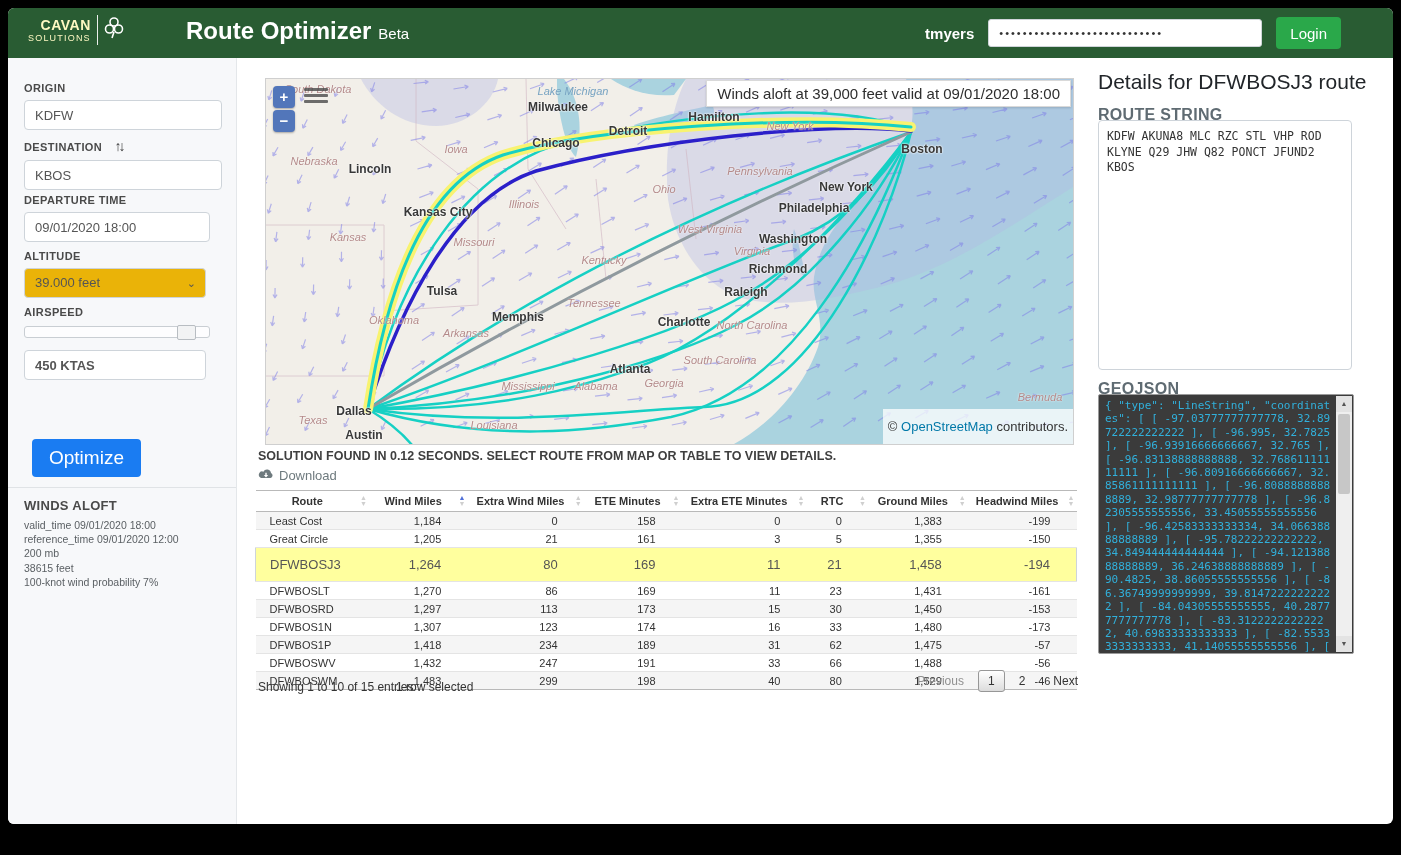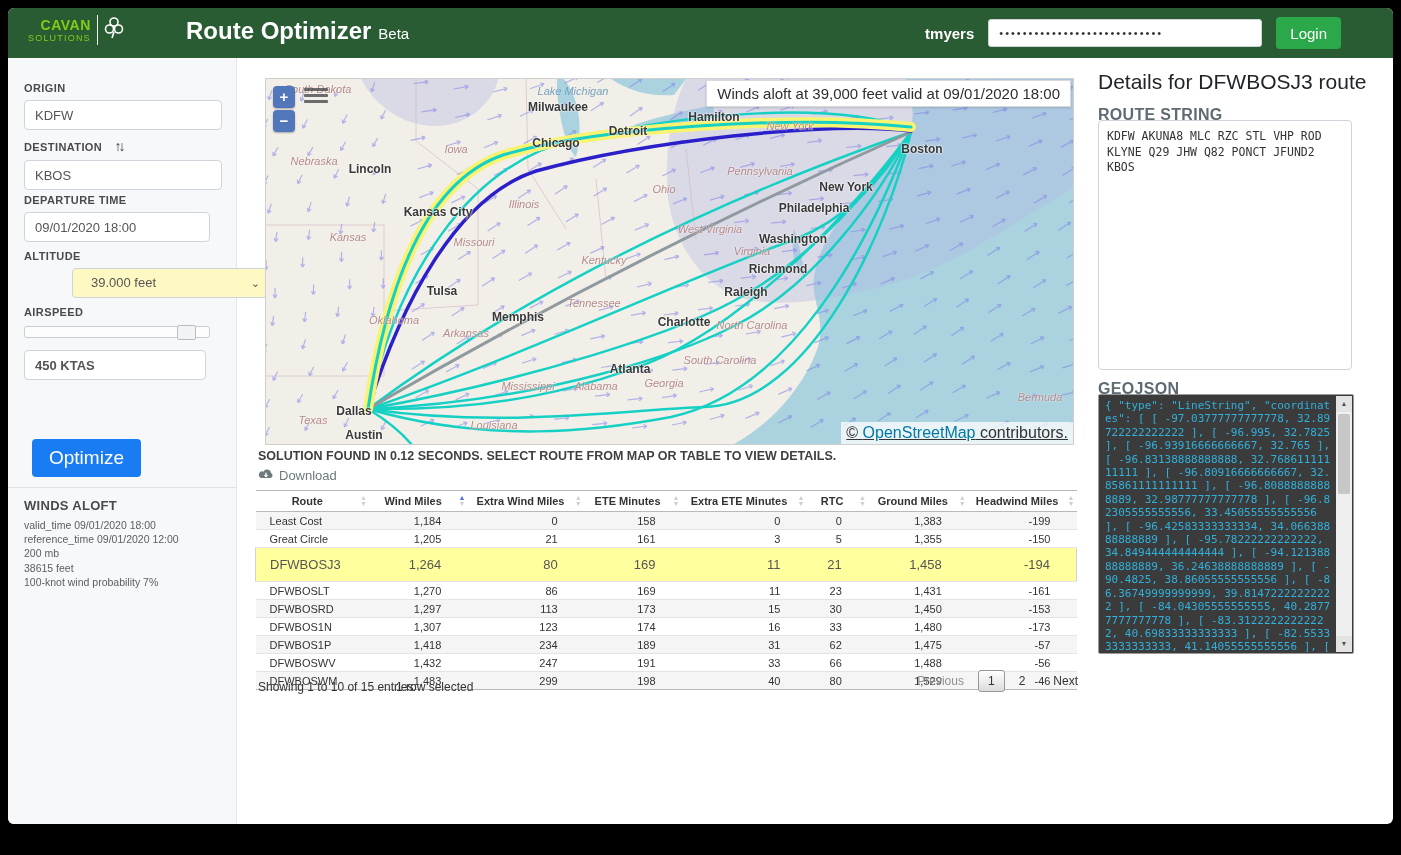--- a/index.html
+++ b/index.html
@@ -1,42 +1,42 @@
 <!DOCTYPE html>
 <html><head>
 <meta charset="utf-8">
 <style>
   html,body{margin:0;padding:0;background:#000;width:1401px;height:855px;overflow:hidden;
     font-family:"Liberation Sans","DejaVu Sans",sans-serif;}
   .app{position:absolute;left:8px;top:8px;width:1385px;height:816px;background:#fff;
     border-radius:6px;overflow:hidden;}
   
   .hdr{position:absolute;left:0;top:0;right:0;height:50px;background:#295c33;}
-  .logo{position:absolute;left:20px;top:7px;display:flex;align-items:center;color:#84cc16;}
+  .logo{position:absolute;left:20px;top:7px;display:flex;align-items:center;color:#fef9c3;}
   .logo-txt{text-align:right;line-height:1;}
   .logo-l1{font-size:14px;font-weight:bold;letter-spacing:.5px;}
   .logo-l2{font-size:9px;letter-spacing:1.2px;margin-top:2px;}
   .logo-bar{width:1px;height:30px;background:#fff;margin:0 5px 0 6px;opacity:.9;}
   .app-title{position:absolute;left:178px;top:9px;color:#fff;font-size:24px;font-weight:bold;}
   .app-title .beta{font-size:15px;font-weight:normal;margin-left:7px;}
   .hdr-right{position:absolute;right:52px;top:9px;display:flex;align-items:center;gap:14px;}
   .hdr-user{color:#fff;font-weight:bold;font-size:15px;}
   .hdr-pass{width:252px;height:26px;border:1px solid #cfd4d9;border-radius:3px;font-size:11px;
     letter-spacing:2px;padding:0 10px;color:#333;}
   .btn-login{height:32px;padding:0 14px;background:#2aa84a;color:#fff;border:none;border-radius:4px;
     font-size:15px;cursor:pointer;}
   
   .side{position:absolute;left:0;top:50px;bottom:0;width:228px;background:#f7f8fa;
     border-right:1px solid #e4e7ea;}
   .fld{position:absolute;left:16px;}
   .lbl{font-size:11px;font-weight:bold;color:#4a4a4a;letter-spacing:.4px;}
   .inp{display:block;border:1px solid #ced4da;border-radius:4px;background:#fff;height:28px;
     font-size:13px;color:#555;padding:0 10px;font-family:inherit;}
-  .sel{position:relative;border:1px solid #ced4da;border-radius:4px;background:#fef9c3;height:28px;
-    font-size:13px;color:#555;line-height:28px;padding:0 18px;cursor:pointer;margin-left:48px;}
+  .sel{position:relative;border:1px solid #ced4da;border-radius:4px;background:#eab308;height:28px;
+    font-size:13px;color:#555;line-height:28px;padding:0 10px;cursor:pointer;}
   .sel .chev{position:absolute;right:9px;top:0;color:#555;font-size:11px;}
   .swap{display:inline-block;margin-left:8px;color:#3c3c3c;font-weight:bold;font-size:14px;
     letter-spacing:-3px;cursor:pointer;}
   .slider{position:relative;width:184px;height:10px;background:#fdfdfe;border:1px solid #c9ced3;
     border-radius:3px;cursor:pointer;}
   .slider .thumb{position:absolute;top:-2px;width:17px;height:13px;background:#f2f3f4;
     border:1px solid #b8bdc2;border-radius:2px;}
   .btn-opt{position:absolute;left:24px;top:381px;background:#1a7cf2;color:#fff;border:none;
     border-radius:4px;font-size:19px;padding:8px 17px;cursor:pointer;}
   .side-div{position:absolute;left:0;right:0;top:429px;border-top:1px solid #e0e3e6;}
@@ -47,22 +47,22 @@
   .map{position:absolute;left:257px;top:70px;width:807px;height:365px;background:#f2efe9;
     border:1px solid #cfcfcf;overflow:hidden;}
   .map svg{position:absolute;left:0;top:0;}
   .zoombtn{position:absolute;left:7px;width:22px;height:22px;background:#5276ba;color:#fff;
     border-radius:4px;font-size:15px;font-weight:bold;text-align:center;line-height:21px;cursor:pointer;
     box-shadow:0 1px 2px rgba(0,0,0,.3);}
   .hamb{position:absolute;left:38px;top:9px;width:24px;cursor:pointer;}
   .hamb div{height:3px;background:#4a4a4a;margin-bottom:3px;border-radius:1px;opacity:.8;}
   .winds-tag{position:absolute;right:2px;top:1px;background:#fff;border:1px solid #d9d9d9;
     padding:4px 10px;font-size:15px;color:#2e2e2e;box-shadow:0 1px 2px rgba(0,0,0,.15);}
-  .attrib{position:absolute;right:0;bottom:0;background:rgba(255,255,255,.75);font-size:16px;
-    color:#333;padding:2px 5px;text-decoration:underline;}
+  .attrib{position:absolute;right:0;bottom:0;background:rgba(255,255,255,.75);font-size:13px;
+    color:#333;padding:10px 5px;}
   .attrib a{color:#0078a8;text-decoration:none;cursor:pointer;}
   .maplabel{position:absolute;transform:translate(-50%,-50%);white-space:nowrap;pointer-events:none;}
   .city{font-size:12px;color:#383838;font-weight:bold;text-shadow:0 0 2px #fff,0 0 2px #fff;}
   .state{font-size:11px;color:#b48a8a;font-style:italic;text-shadow:0 0 2px #fff;}
   .water{font-size:11px;color:#77a3c2;font-style:italic;}
   
   .status{position:absolute;left:250px;top:441px;font-size:12.5px;font-weight:bold;color:#3f3f3f;}
   .dl{position:absolute;left:250px;top:460px;font-size:13px;color:#6e7a7e;cursor:pointer;
     display:flex;align-items:center;gap:5px;}
   .rtable{position:absolute;left:247px;top:482px;width:822px;border-collapse:collapse;font-size:11px;color:#333;}

